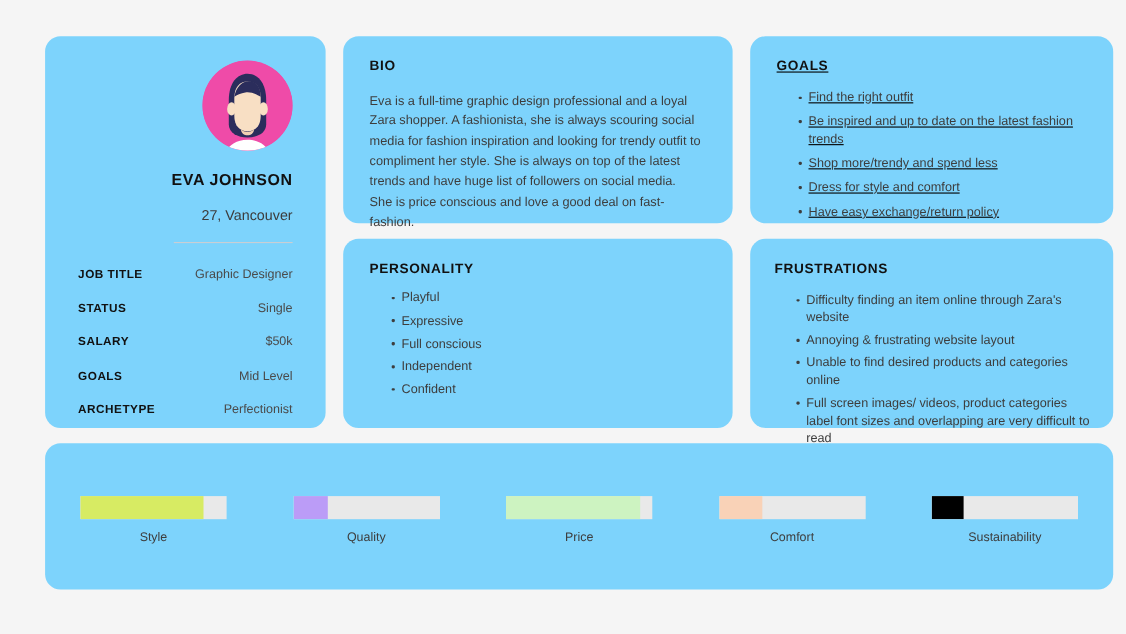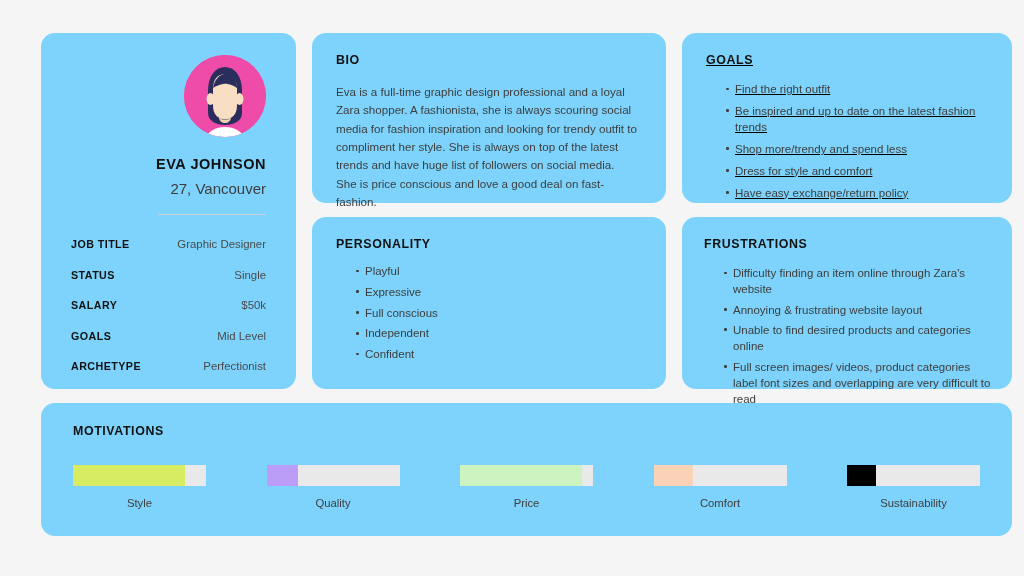--- a/index.html
+++ b/index.html
@@ -55,22 +55,22 @@
   .avatar svg { display: block; }
   .persona-name {
     margin-top: 19px;
     font-size: 14.5px;
     font-weight: bold;
     letter-spacing: .55px;
     color: #111111;
     text-align: center;
   }
   .persona-meta {
-    margin-top: 8px;
-    font-size: 15px;
+    margin-top: 16px;
+    font-size: 13px;
     color: #3c3c3c;
     text-align: center;
   }
   .divider {
     margin-top: 17px;
     width: 108px;
     height: 1px;
     background: #c9ced4;
     flex: none;
   }
@@ -266,21 +266,20 @@
       <div class="section-title">FRUSTRATIONS</div>
       <ul class="bullets">
         <li>Difficulty finding an item online through Zara's website</li>
         <li>Annoying &amp; frustrating website layout</li>
         <li>Unable to find desired products and categories online</li>
         <li>Full screen images/ videos, product categories label font sizes and overlapping are very difficult to read</li>
       </ul>
     </div>
 
     <div class="card card-motivations">
-      <div class="section-title">MOTIVATIONS</div>
       <div class="motiv-bars">
         <div class="motiv-item">
           <div class="bar-track">
             <div class="bar-fill" style="width: 84%; background: rgb(215, 235, 99);"></div>
           </div>
           <div class="motiv-label">Style</div>
         </div>
         <div class="motiv-item">
           <div class="bar-track">
             <div class="bar-fill" style="width: 24%; background: rgb(187, 156, 247);"></div>

